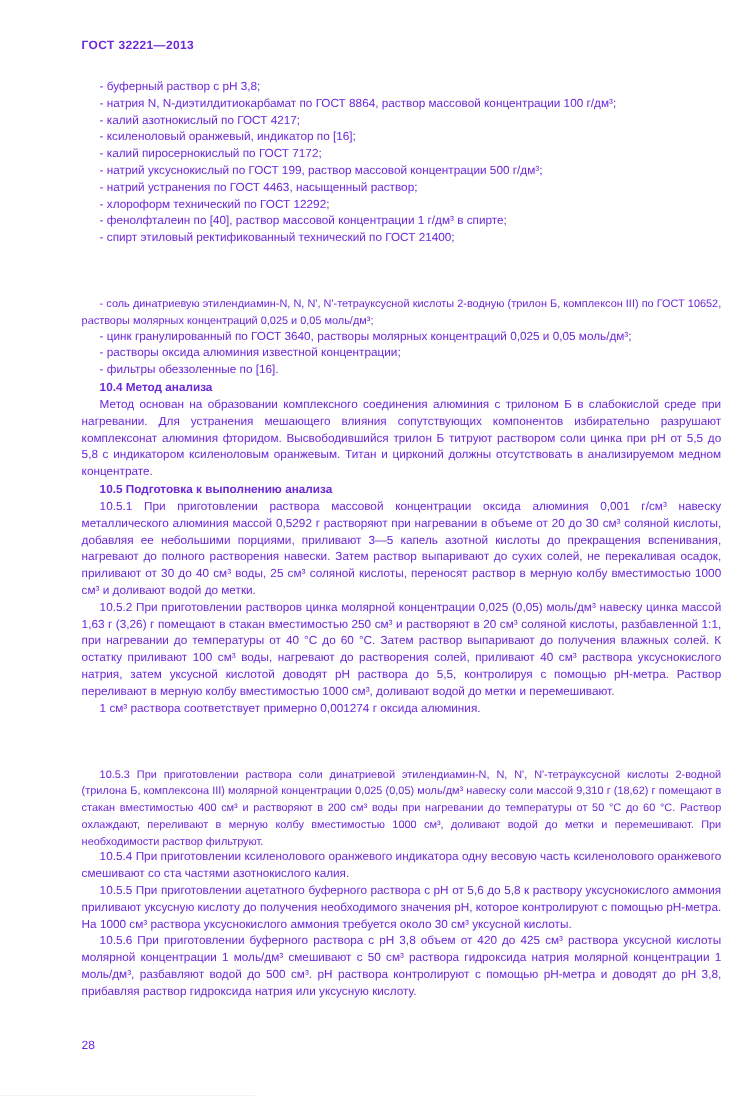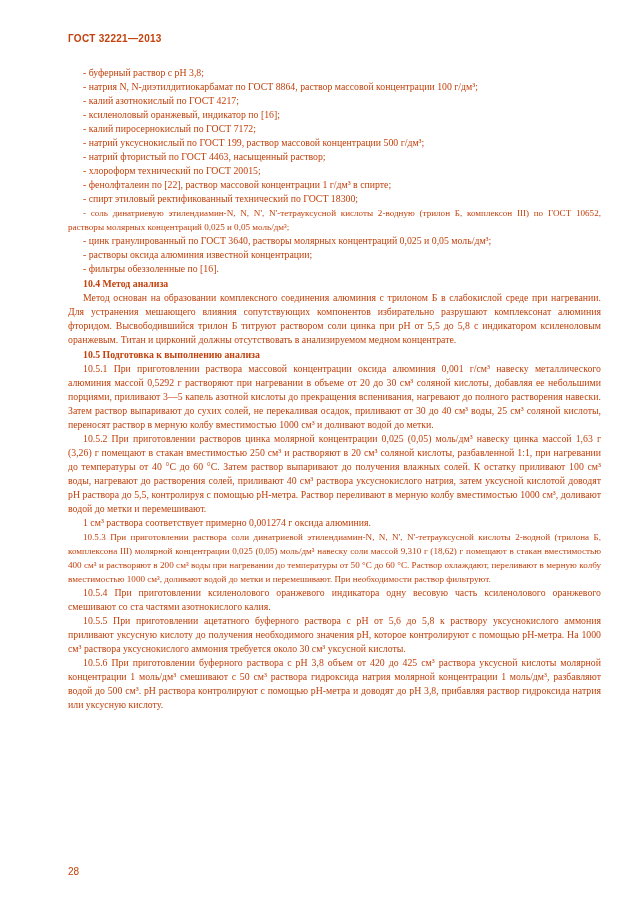--- a/index.html
+++ b/index.html
@@ -4,21 +4,21 @@
 <style>
   * { box-sizing: border-box; }
   html, body { margin: 0; padding: 0; background: #ececec; }
   .page {
     position: relative;
     width: 630px;
     height: 913px;
     margin: 0 auto;
     background: #ffffff;
     font-family: "Liberation Sans", "DejaVu Sans", sans-serif;
-    color: #c2410c;
+    color: #6d28d9;
     overflow: hidden;
   }
   .gost-header {
     position: absolute;
     top: 33px;
     left: 68px;
     font-size: 10px;
     font-weight: bold;
     letter-spacing: 0.3px;
   }
@@ -27,28 +27,28 @@
     top: 66px;
     left: 68px;
     width: 533px;
     font-size: 9.8px;
     line-height: 14px;
     text-align: justify;
   }
   .content p {
     margin: 0;
     text-indent: 15px;
-    font-family: Liberation Serif, serif;
   }
   .content p.heading {
     font-weight: bold;
     margin-top: 1px;
   }
   .content p.small {
     font-size: 9.1px;
+    margin-top: 40px;
   }
   .page-number {
     position: absolute;
     left: 68px;
     bottom: 36px;
     font-size: 10px;
     margin-top: 43px;
   }
 </style>
 </head>
@@ -59,24 +59,24 @@
   <div class="gost-header">ГОСТ 32221—2013</div>
 
   <div class="content">
 
     <p>- буферный раствор с pH 3,8;</p>
     <p>- натрия N, N-диэтилдитиокарбамат по ГОСТ 8864, раствор массовой концентрации 100 г/дм³;</p>
     <p>- калий азотнокислый по ГОСТ 4217;</p>
     <p>- ксиленоловый оранжевый, индикатор по [16];</p>
     <p>- калий пиросернокислый по ГОСТ 7172;</p>
     <p>- натрий уксуснокислый по ГОСТ 199, раствор массовой концентрации 500 г/дм³;</p>
-    <p>- натрий фтористый по ГОСТ 4463, насыщенный раствор;</p>
-    <p>- хлороформ технический по ГОСТ 20015;</p>
-    <p>- фенолфталеин по [22], раствор массовой концентрации 1 г/дм³ в спирте;</p>
-    <p>- спирт этиловый ректификованный технический по ГОСТ 18300;</p>
+    <p>- натрий устранения по ГОСТ 4463, насыщенный раствор;</p>
+    <p>- хлороформ технический по ГОСТ 12292;</p>
+    <p>- фенолфталеин по [40], раствор массовой концентрации 1 г/дм³ в спирте;</p>
+    <p>- спирт этиловый ректификованный технический по ГОСТ 21400;</p>
     <p class="small">- соль динатриевую этилендиамин-N, N, N', N'-тетрауксусной кислоты 2-водную (трилон Б, комплексон III) по ГОСТ 10652, растворы молярных концентраций 0,025 и 0,05 моль/дм³;</p>
     <p>- цинк гранулированный по ГОСТ 3640, растворы молярных концентраций 0,025 и 0,05 моль/дм³;</p>
     <p>- растворы оксида алюминия известной концентрации;</p>
     <p>- фильтры обеззоленные по [16].</p>
 
     <p class="heading">10.4 Метод анализа</p>
 
     <p>Метод основан на образовании комплексного соединения алюминия с трилоном Б в слабокислой среде при нагревании. Для устранения мешающего влияния сопутствующих компонентов избирательно разрушают комплексонат алюминия фторидом. Высвободившийся трилон Б титруют раствором соли цинка при pH от 5,5 до 5,8 с индикатором ксиленоловым оранжевым. Титан и цирконий должны отсутствовать в анализируемом медном концентрате.</p>
 
     <p class="heading">10.5 Подготовка к выполнению анализа</p>

